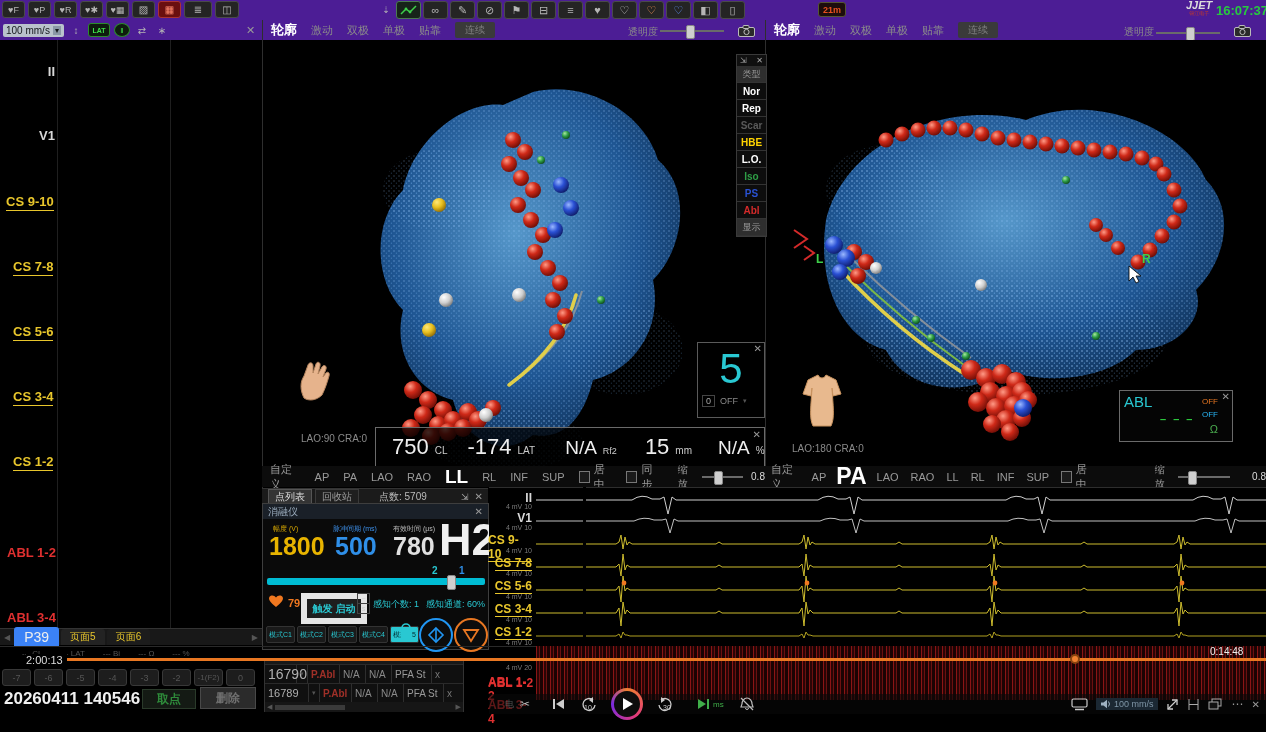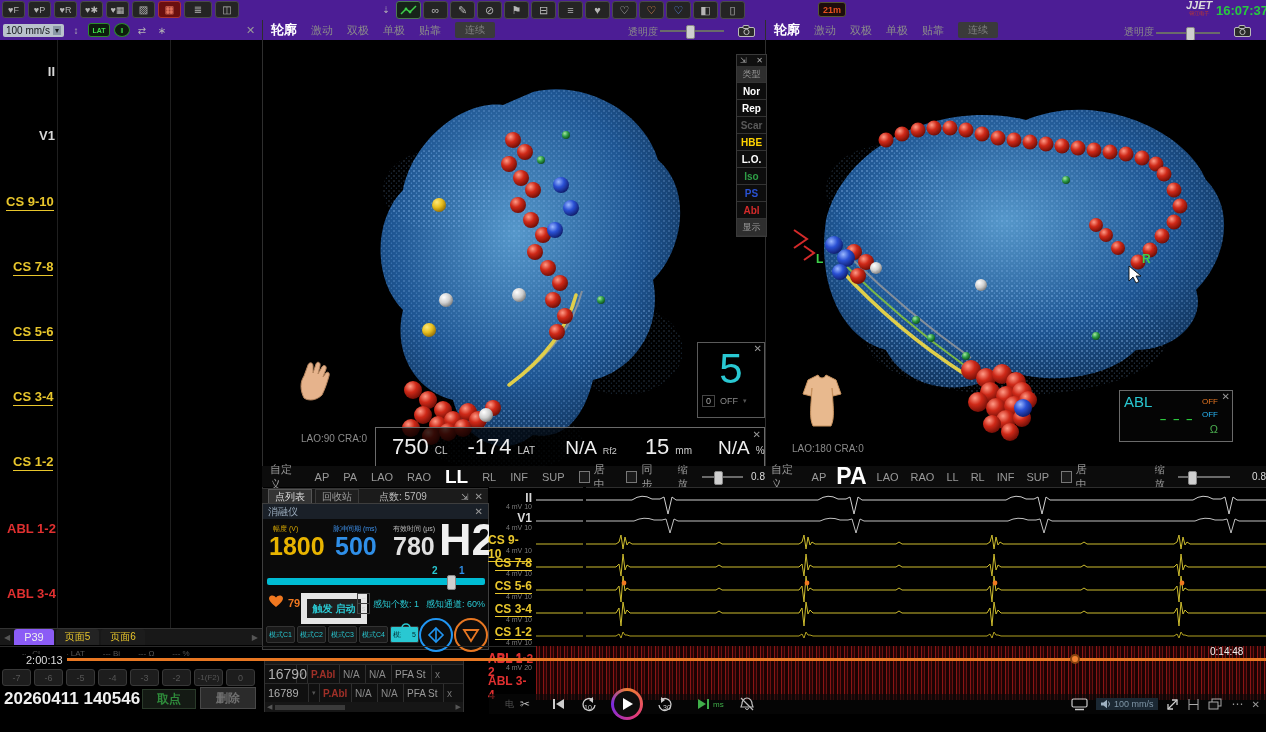--- a/index.html
+++ b/index.html
@@ -3,21 +3,21 @@
 <meta charset="utf-8">
 <style>
   html,body{margin:0;padding:0;background:#000;}
   #root{position:relative;width:1266px;height:732px;background:#000;overflow:hidden;
         font-family:"Liberation Sans",sans-serif;color:#ccc;font-size:11px;}
   .a{position:absolute;}
   .ib{display:flex;align-items:center;justify-content:center;background:#242424;
       border:1px solid #4a4a4a;border-radius:3px;color:#b5b5b5;box-sizing:border-box;}
   .hdr{background:#4c1d95;border-bottom:1px solid #2a2a2a;}
   .gray{color:#8a8a8a;} .dim{color:#555;}
-  .yl{color:#e8c62c;} .rd{color:#e03030;} .cy{color:#29c8d2;}
+  .yl{color:#e8c62c;} .rd{color:#e03030;margin-top:24px;} .cy{color:#29c8d2;}
   .chan{font-weight:bold;font-size:13px;}
   .chan.u{border-bottom:1px solid currentColor;padding-bottom:1px;}
   .view{color:#9a9a9a;font-size:11px;}
   .view.act{color:#fff;font-weight:bold;}
   .slider{height:2px;background:#6a6a6a;position:relative;}
   .knob{position:absolute;top:-5px;width:7px;height:12px;background:#cfcfcf;border:1px solid #888;border-radius:2px;}
   .chk{width:10px;height:10px;border:1px solid #777;background:#1a1a1a;display:inline-block;}
   .pal-it{height:16px;display:flex;align-items:center;justify-content:center;
           background:#0d0d0d;border-bottom:1px solid #333;font-weight:bold;font-size:10px;}
   .mini-btn{width:27px;height:15px;background:#1a1a1a;border:1px solid #333;border-radius:2px;
@@ -135,21 +135,21 @@
   <div class="a chan u yl" style="left:6px;top:194px">CS 9-10</div>
   <div class="a chan u yl" style="left:13px;top:259px">CS 7-8</div>
   <div class="a chan u yl" style="left:13px;top:324px">CS 5-6</div>
   <div class="a chan u yl" style="left:13px;top:389px">CS 3-4</div>
   <div class="a chan u yl" style="left:13px;top:454px">CS 1-2</div>
   <div class="a chan rd" style="left:7px;top:521px">ABL 1-2</div>
   <div class="a chan rd" style="left:7px;top:586px">ABL 3-4</div>
 
   <div class="a" style="left:0;top:628px;width:262px;height:16px;background:#181818;border-top:1px solid #333;display:flex;align-items:center">
     <span class="dim" style="margin:0 4px;font-size:8px">◀</span>
-    <span style="background:#8b5cf6;color:#eee;padding:2px 10px;font-size:11px;border-radius:3px 3px 0 0">P39</span>
+    <span style="background:#3b82f6;color:#eee;padding:2px 10px;font-size:14px;border-radius:3px 3px 0 0">P39</span>
     <span class="yl" style="background:#232323;padding:1px 9px;font-size:10px;border-radius:3px 3px 0 0;margin-left:2px">页面5</span>
     <span class="yl" style="background:#1c1c1c;padding:1px 9px;font-size:10px;border-radius:3px 3px 0 0;margin-left:2px">页面6</span>
     <span class="dim" style="margin-left:auto;margin-right:4px;font-size:8px">▶</span>
   </div>
 
   <div class="a hdr" style="left:262px;top:20px;width:503px;height:20px;border-left:1px solid #2e2e2e">
     <div style="display:flex;align-items:center;height:100%;gap:14px;padding-left:8px">
       <span style="color:#fff;font-weight:bold;font-size:13px">轮廓</span>
       <span class="gray">激动</span>
       <span class="gray">双极</span>

